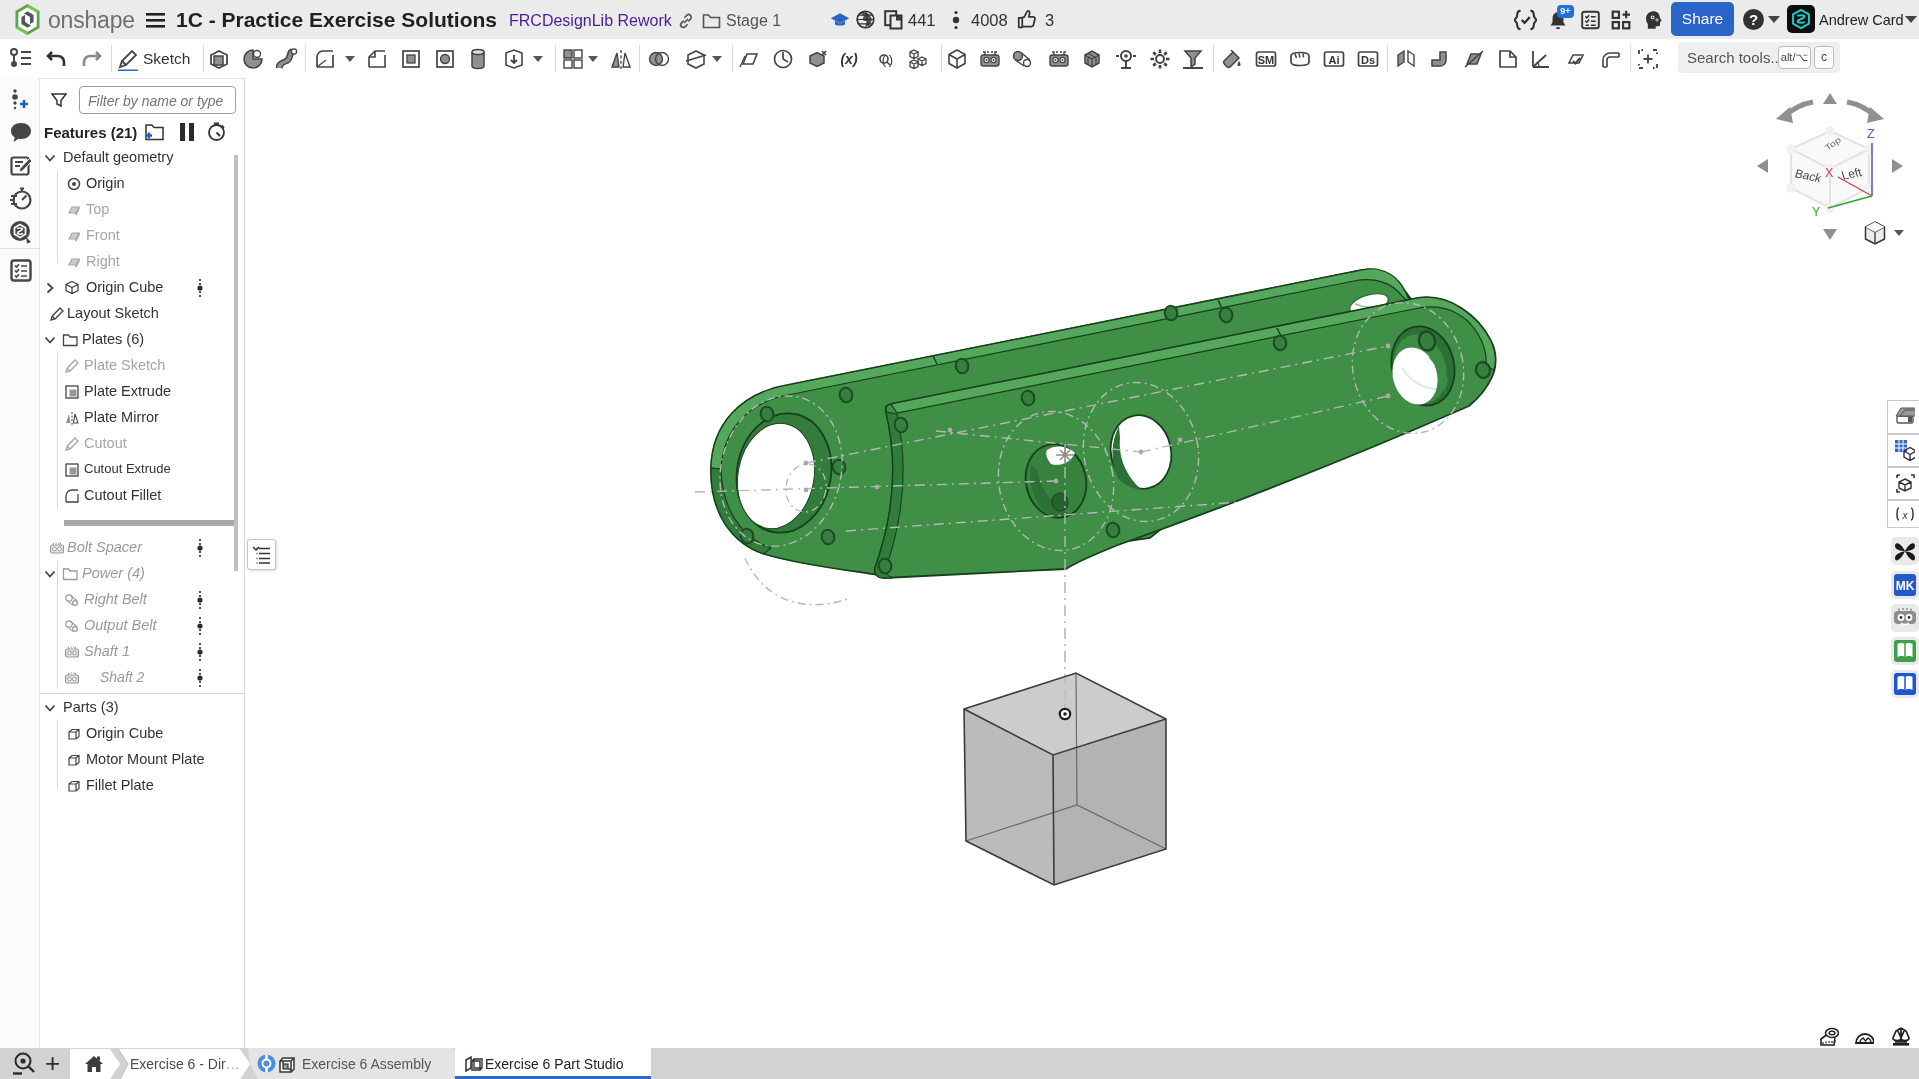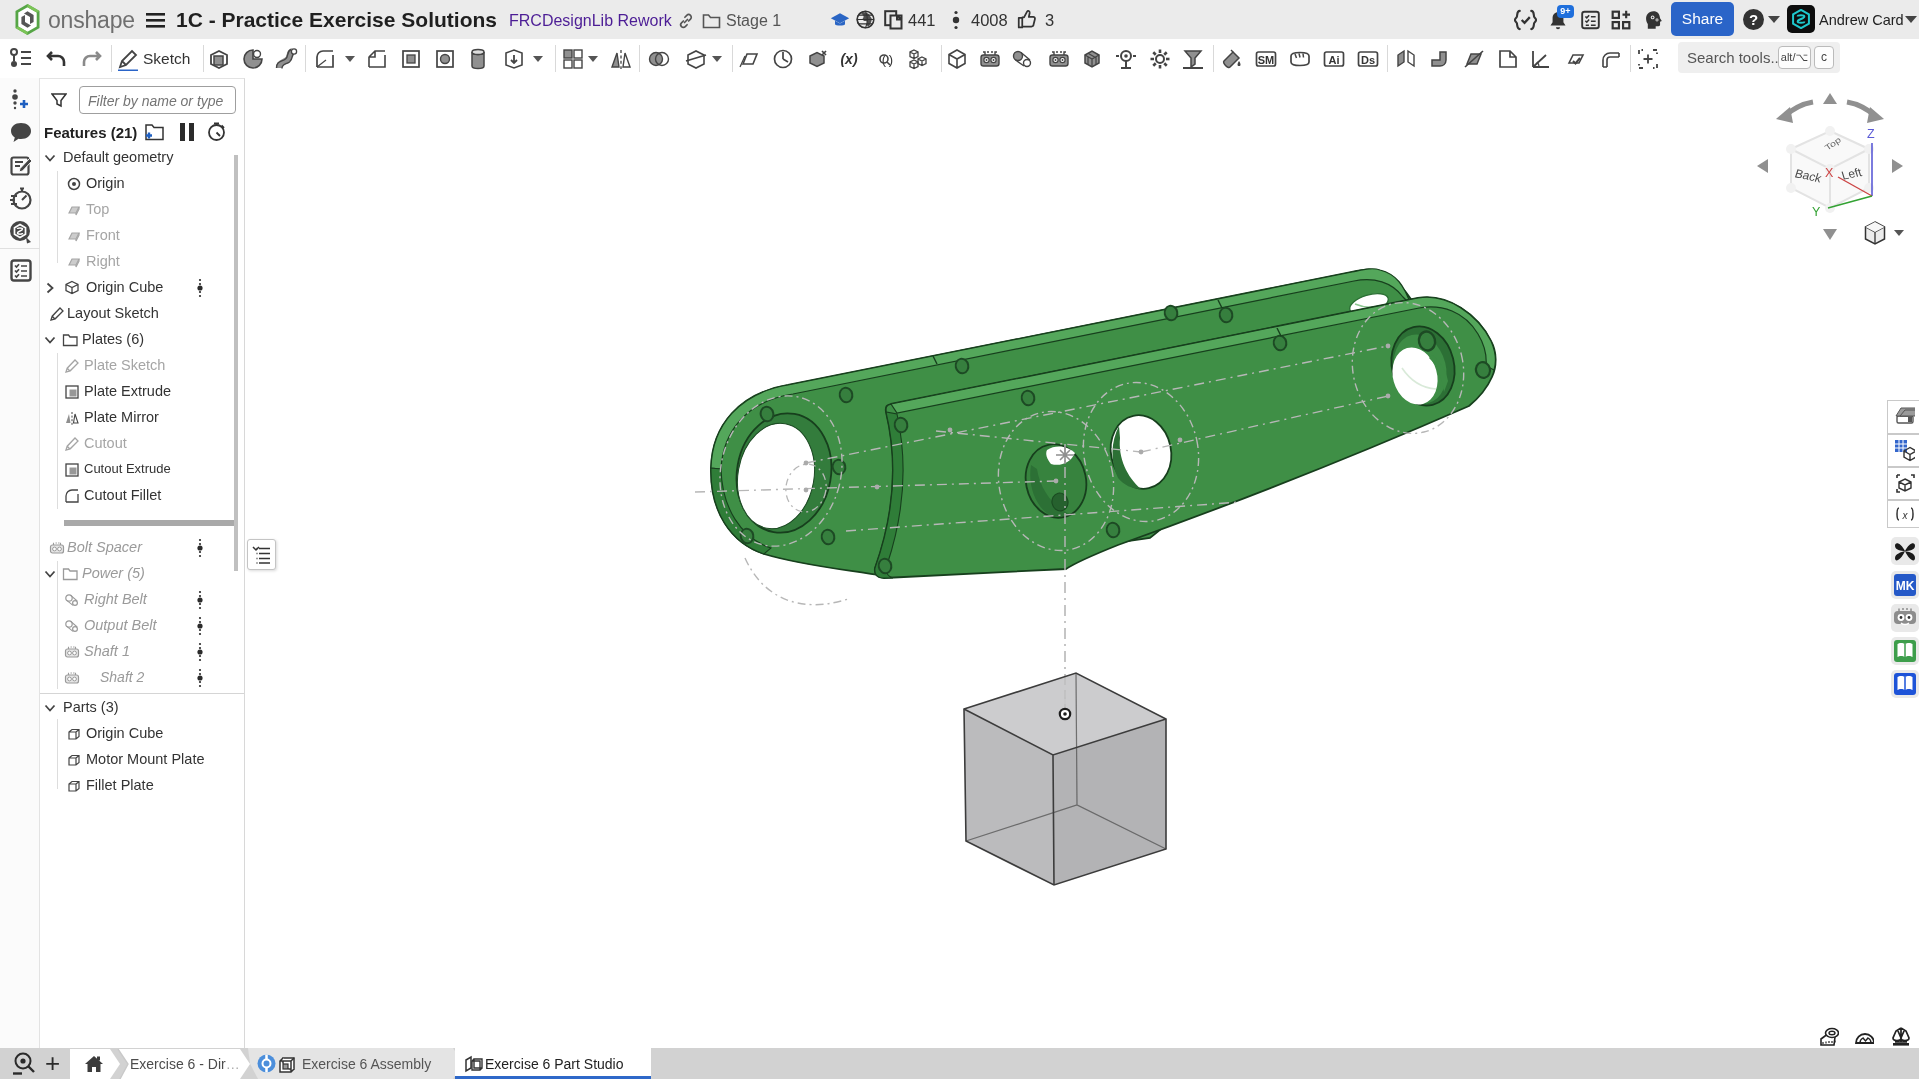--- a/index.html
+++ b/index.html
@@ -507,21 +507,21 @@
         <circle cx="4" cy="14" r="1.1"></circle>
         <circle cx="4" cy="18" r="1.1"></circle>
       </g>
     </svg>
   <svg class="abs" style="left:4px;top:490px" width="12" height="10">
       <path d="M1.5 2.5 L6 7.5 L10.5 2.5" stroke="#444" stroke-width="1.8" fill="none"></path>
     </svg>
   <svg class="abs" style="left:22px;top:487px" width="16" height="16" viewBox="0 0 16 16">
       <path d="M1.5 3 h5 l1.5 2 h7 v8.5 h-13.5 z" fill="none" stroke="#9a9a9a" stroke-width="1.3"></path>
     </svg>
-  <div class="tt" style="left:42px;top:486px;font-size:14.5px;color:#9a9a9a;font-style:italic;">Power (5)</div>
+  <div class="tt" style="left:42px;top:486px;font-size:14.5px;color:#9a9a9a;font-style:italic;">Power (4)</div>
   <svg class="abs" style="left:24px;top:513px" width="16" height="16" viewBox="0 0 16 16">
       <circle cx="5" cy="6" r="3.2" fill="none" stroke="#9a9a9a" stroke-width="1.2"></circle>
       <circle cx="11" cy="11" r="2.4" fill="none" stroke="#9a9a9a" stroke-width="1.2"></circle>
       <path d="M7 3.6 L13.2 9 M2.8 8.4 L9 13.4" stroke="#9a9a9a" stroke-width="1.1"></path>
     </svg>
   <div class="tt" style="left:44px;top:512px;font-size:14.5px;color:#9a9a9a;font-style:italic;">Right Belt</div>
   <svg class="abs" style="left:156px;top:511px" width="8" height="20">
       <g fill="#2b2b2b">
         <circle cx="4" cy="2" r="1.1"></circle>
         <circle cx="4" cy="6" r="1.1"></circle>

